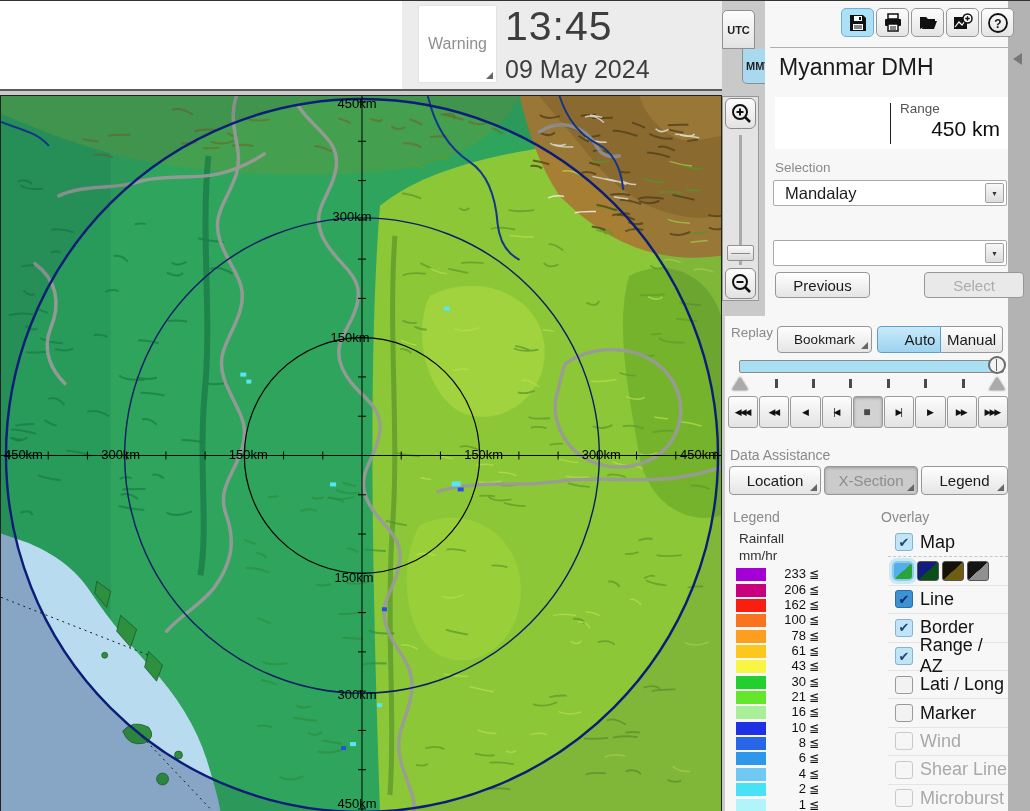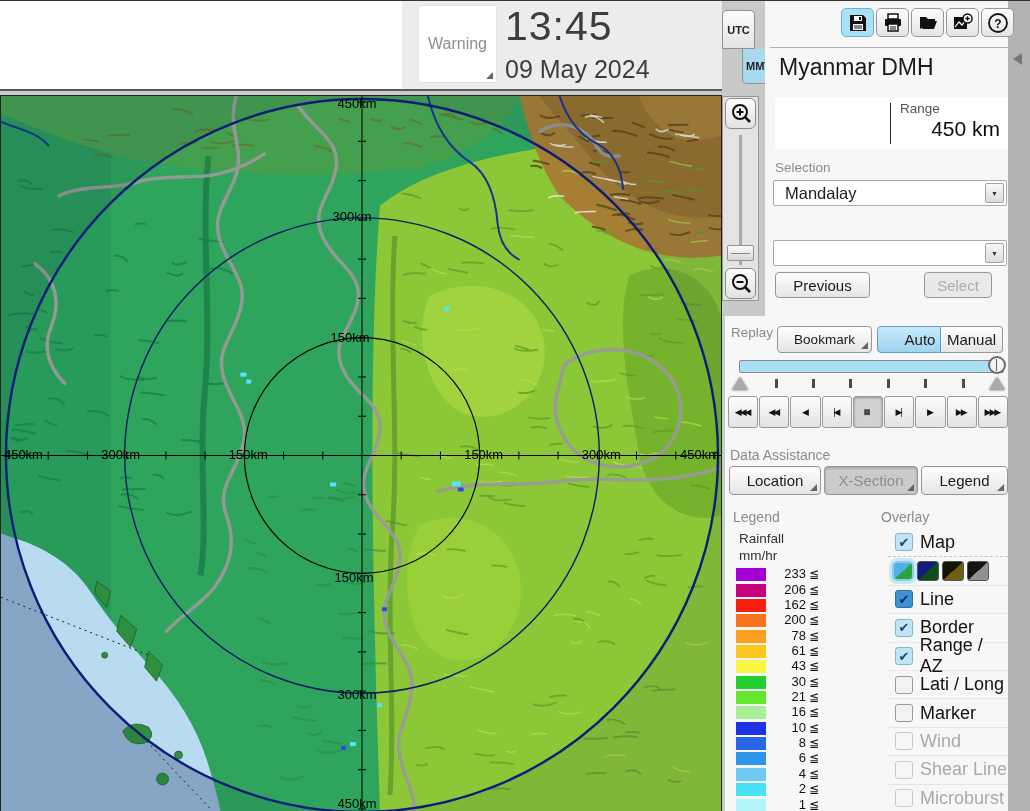--- a/index.html
+++ b/index.html
@@ -595,21 +595,21 @@
     <span class="dd-text">Mandalay</span>
     <span class="dd-arrow">▼</span>
   </div>
   <div class="dropdown" style="top:239px">
     <span class="dd-text"></span>
     <span class="dd-arrow">▼</span>
   </div>
   <div class="btn" style="left:775px; top:271px; width:95px; height:26px">
       <span>Previous</span>
     </div>
-  <div class="btn disabled" style="left:924px; top:271px; width:68px; height:26px">
+  <div class="btn disabled" style="left:924px; top:271px; width:100px; height:26px">
       <span>Select</span>
     </div>
 
   <div class="section-label" style="left:731px; top:324px">Replay</div>
   <div class="btn corner" style="left:777px; top:325px; width:95px; height:27px; font-size:13.5px">
       <span>Bookmark</span>
     </div>
   <div class="btn selected" style="left:877px; top:325px; width:64px; height:27px; border-radius:4px 0 0 4px">
       <span>Auto</span>
     </div>
@@ -663,21 +663,21 @@
         <div class="leg-val">206</div>
         <div class="leg-sym">≦</div>
       </div>
       <div class="leg-row">
         <div class="leg-swatch" style="background: rgb(248, 30, 16);"></div>
         <div class="leg-val">162</div>
         <div class="leg-sym">≦</div>
       </div>
       <div class="leg-row">
         <div class="leg-swatch" style="background: rgb(250, 116, 32);"></div>
-        <div class="leg-val">200</div>
+        <div class="leg-val">100</div>
         <div class="leg-sym">≦</div>
       </div>
       <div class="leg-row">
         <div class="leg-swatch" style="background: rgb(252, 158, 30);"></div>
         <div class="leg-val">78</div>
         <div class="leg-sym">≦</div>
       </div>
       <div class="leg-row">
         <div class="leg-swatch" style="background: rgb(253, 200, 30);"></div>
         <div class="leg-val">61</div>

